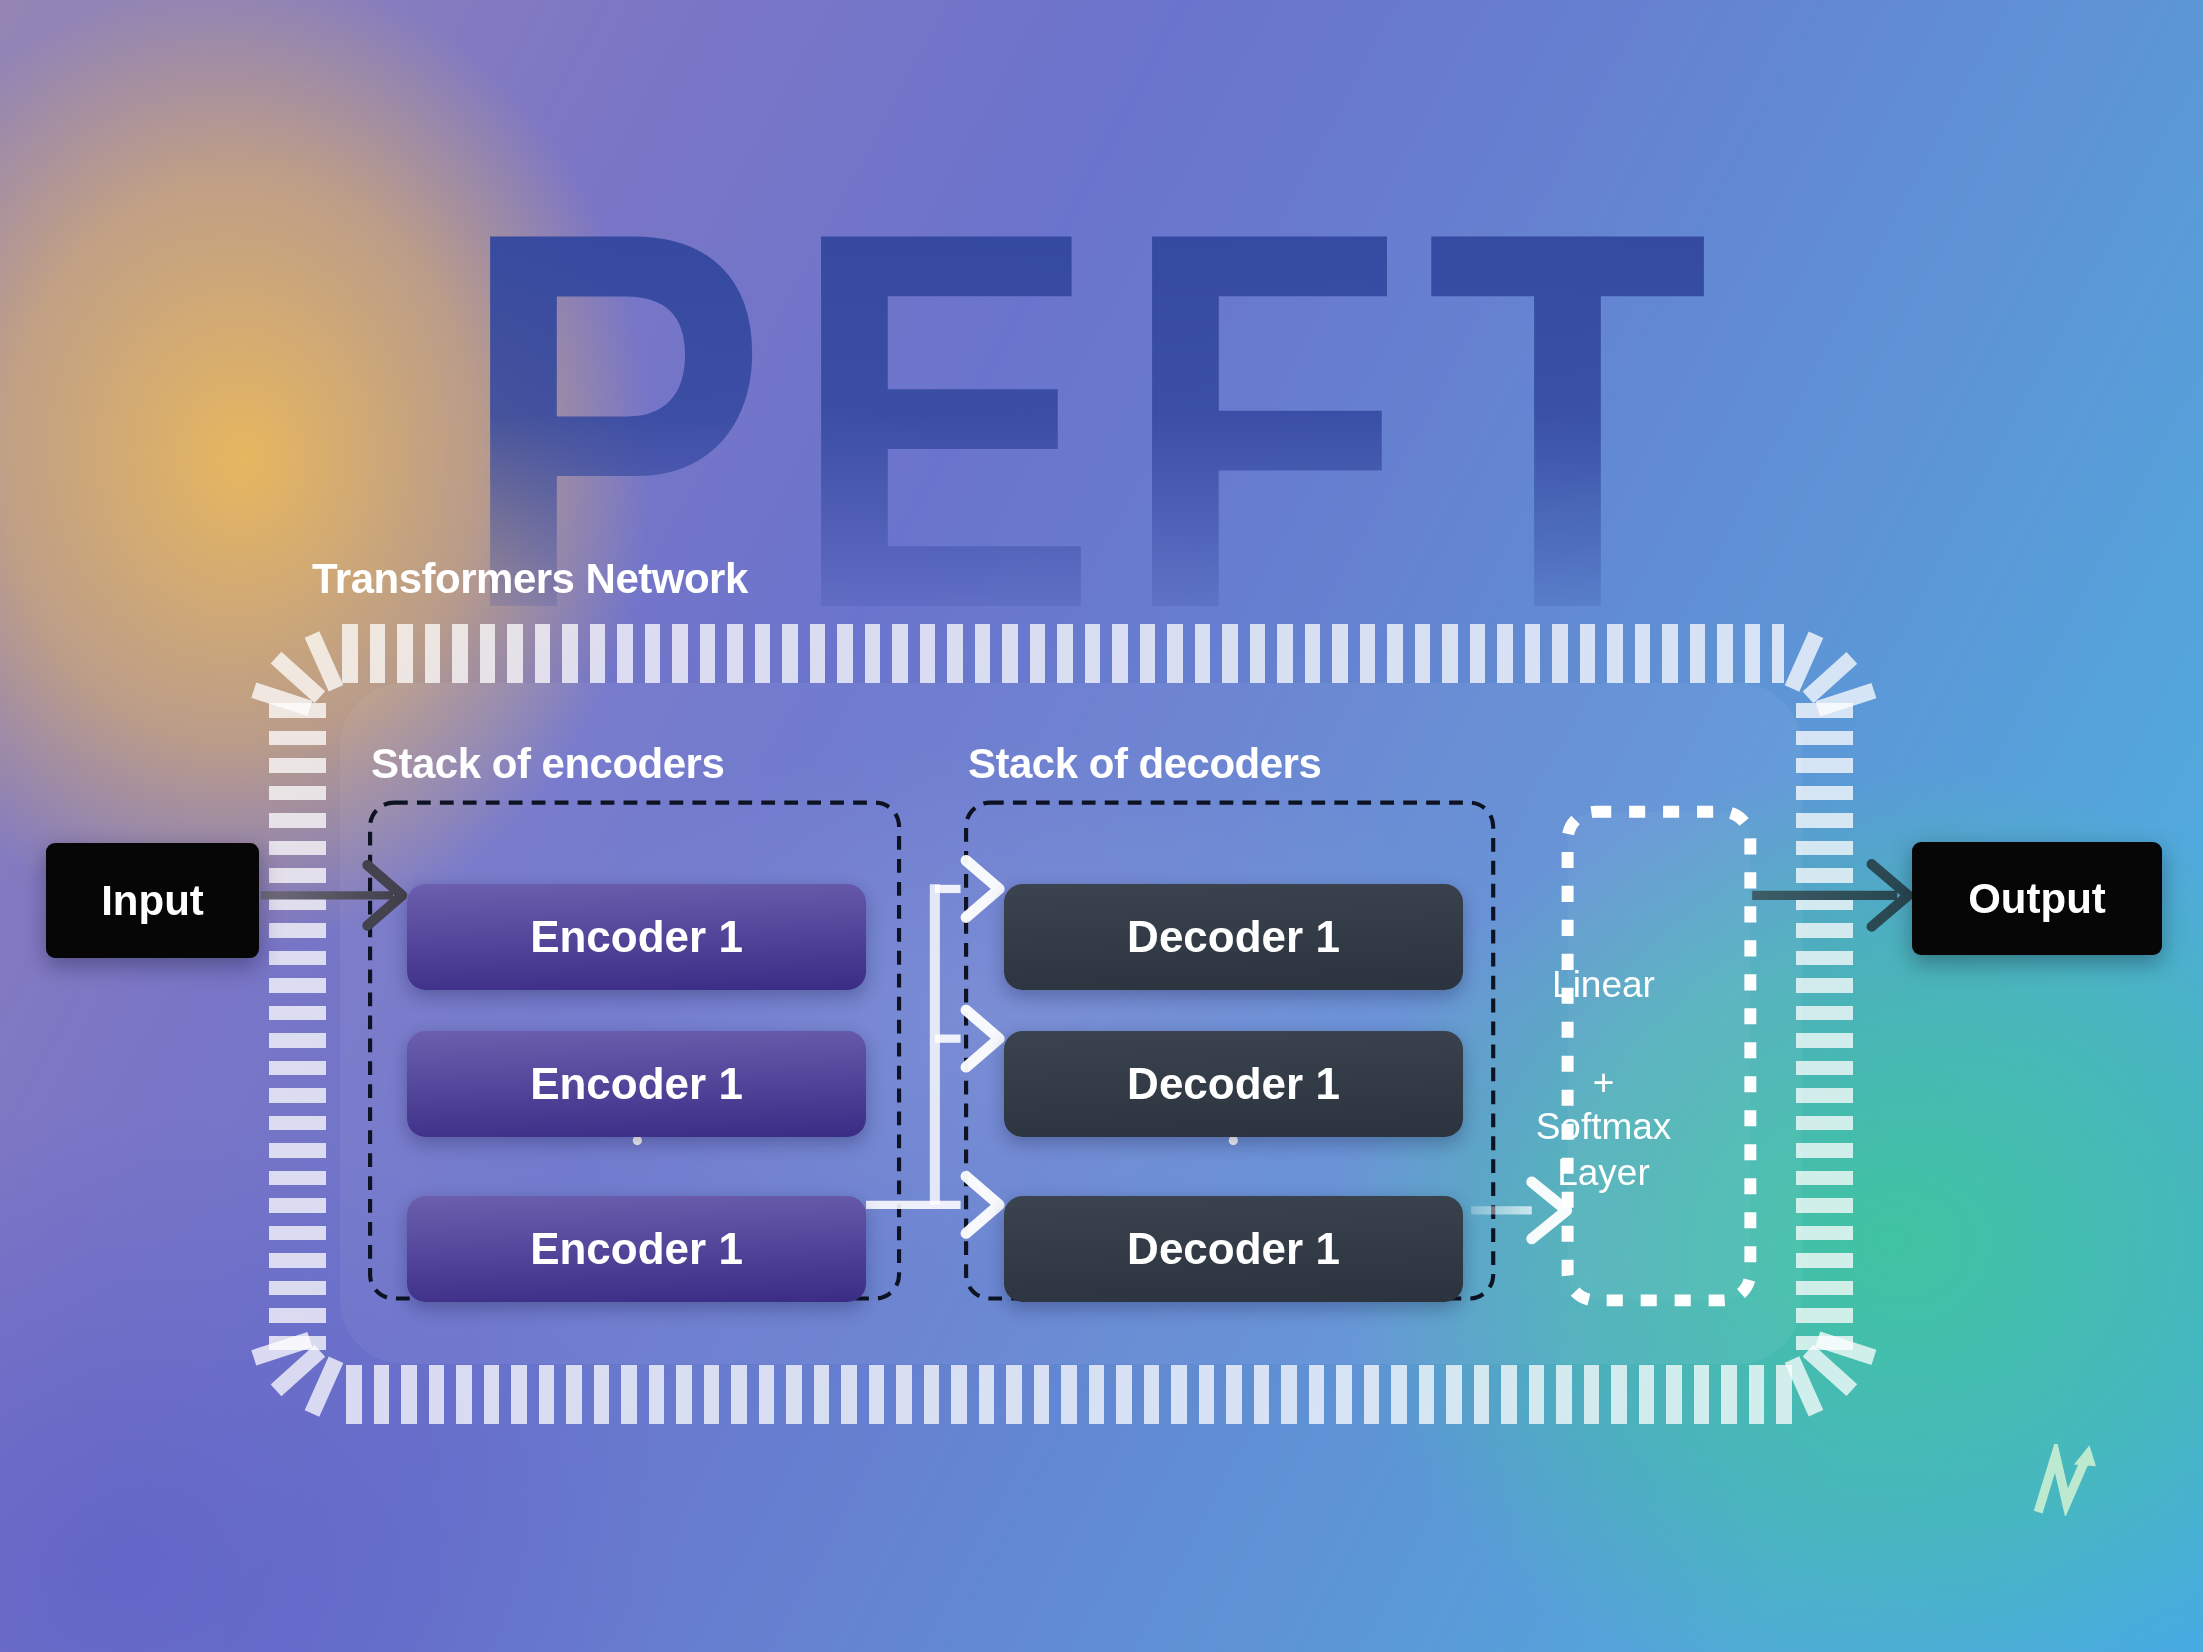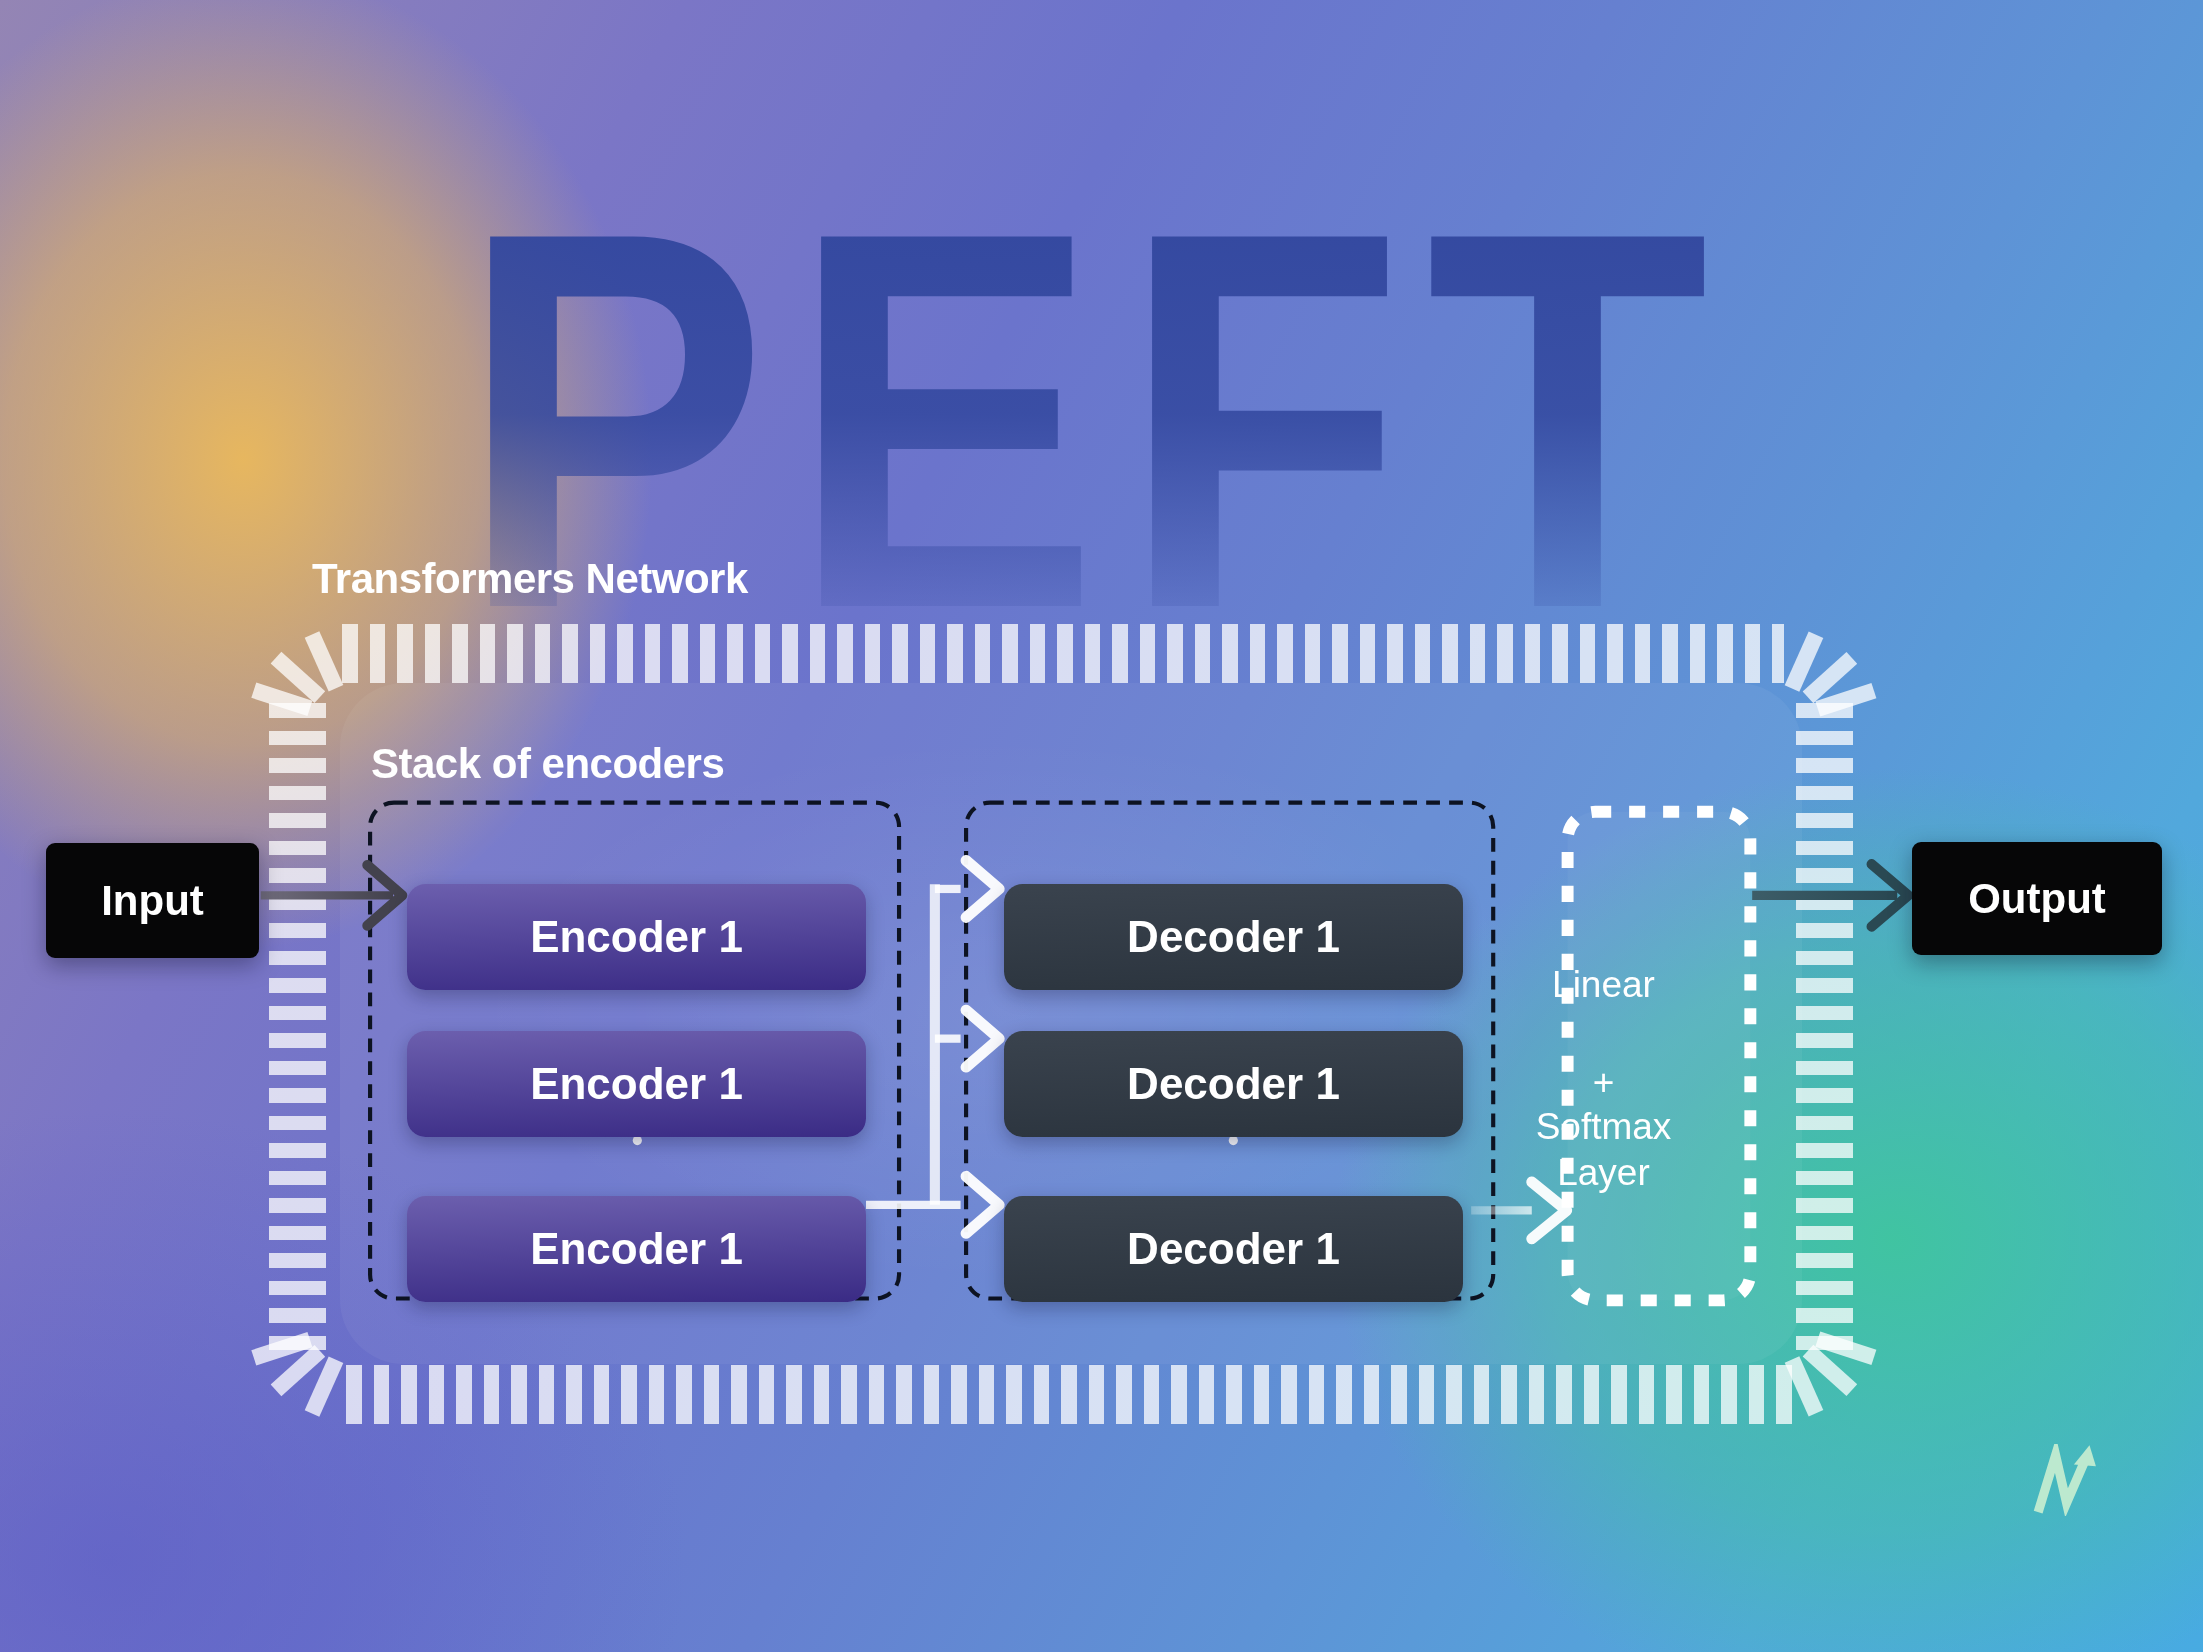--- a/index.html
+++ b/index.html
@@ -136,20 +136,21 @@
       <path d="M1668 1287 L1706 1318 L1668 1349" fill="none" stroke="rgba(255,255,255,0.95)" stroke-width="12" stroke-linecap="round" stroke-linejoin="round"></path>
     </g>
 
     <g>
       <line x1="1908" y1="975" x2="2066" y2="975" stroke="url(#gOut)" stroke-width="10"></line>
       <path d="M2038 941 L2078 975 L2038 1009" fill="none" stroke="#2a4953" stroke-width="11" stroke-linecap="round" stroke-linejoin="round"></path>
     </g>
   </svg>
 
   <div class="abs stack-label" style="left:371px;">Stack of encoders</div>
+  <div class="abs stack-label" style="left:968px;">Stack of decoders</div>
 
   <div class="abs io-box" style="left:46px;top:843px;">
     <span>Input</span>
   </div>
   <div class="abs io-box" style="left:1912px;top:842px;width:250px;height:113px;">
     <span>Output</span>
   </div>
 
   <div class="abs node enc" style="left:407px;top:840px;">
     <span>Encoder 1</span>

